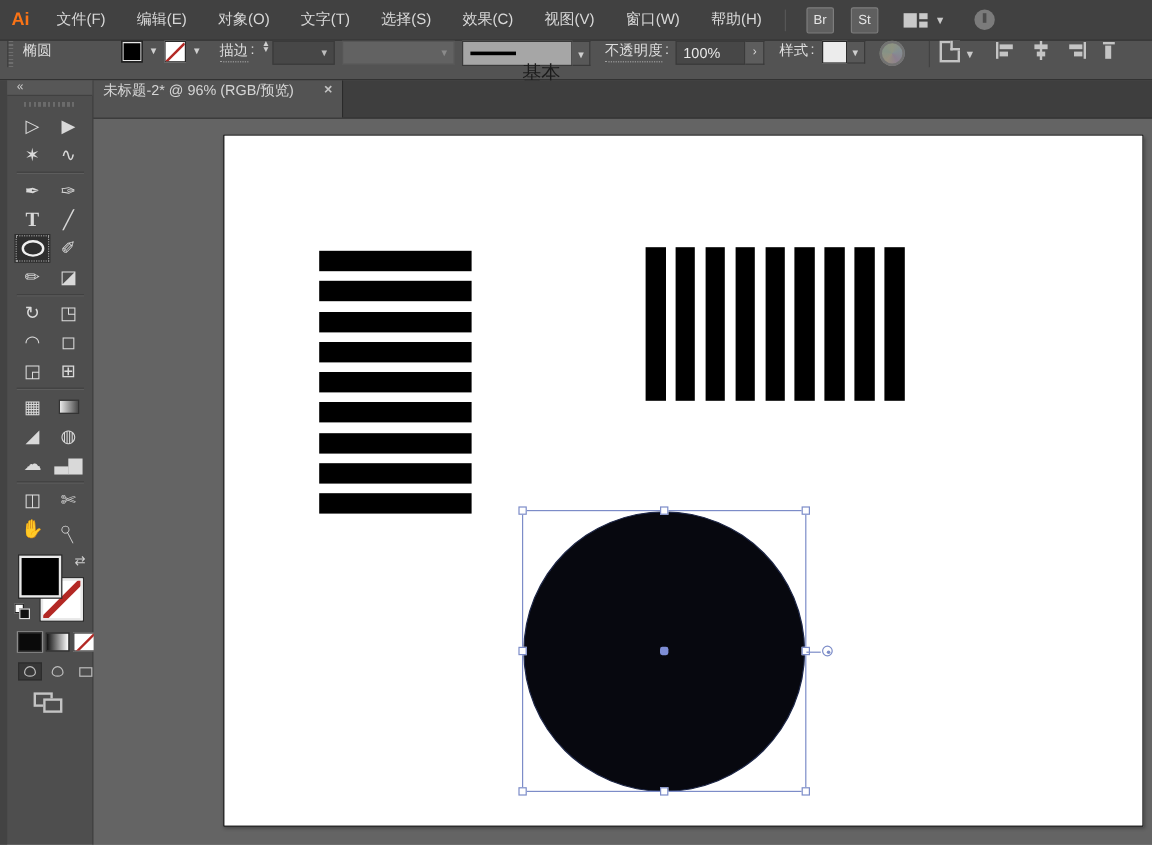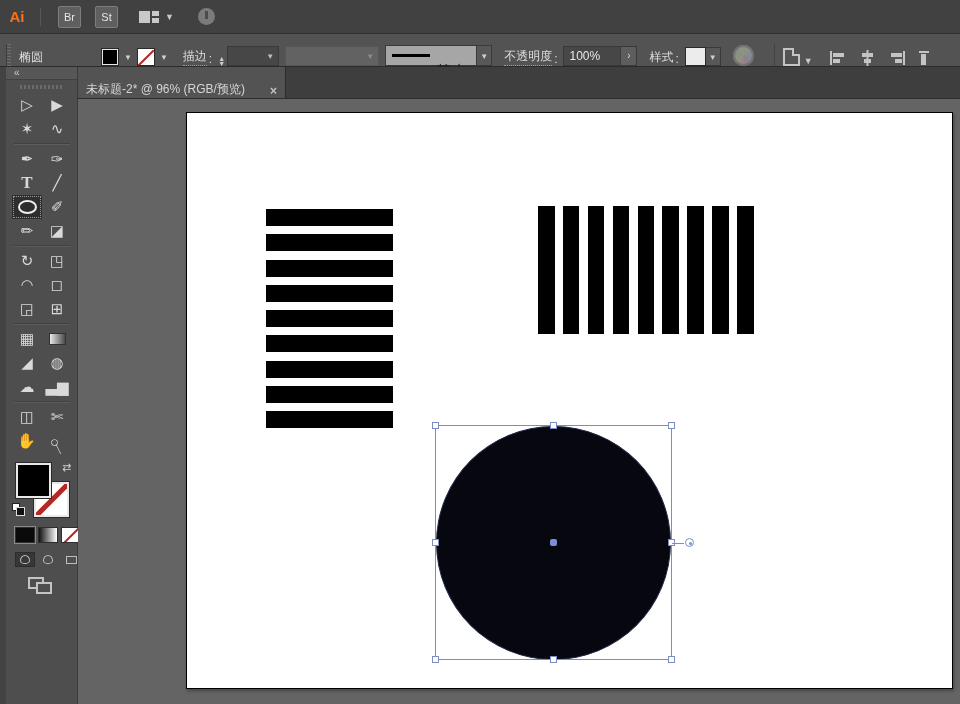--- a/index.html
+++ b/index.html
@@ -19,21 +19,21 @@
   .ws-icon { display:inline-flex; gap:2px; margin:0 4px 0 14px; }
   .ws-icon .a { width:11px; height:12px; background:#c9c9c9; }
   .ws-icon .b { display:flex; flex-direction:column; gap:2px; }
   .ws-icon .b i { width:7px; height:5px; background:#c9c9c9; display:block; }
   .chev { color:#c9c9c9; font-size:9px; margin:0 10px 0 2px; }
   .power { position:relative; width:17px; height:17px; border-radius:50%; background:#8a8a8a; margin-left:14px; opacity:.8; }
   .power::after { content:""; position:absolute; left:7px; top:3px; width:3px; height:8px; background:#4f4f4f; }
 
   
   .controlbar { position:absolute; left:0; top:34px; width:960px; height:33px; background:#535353;
-                border-bottom:1px solid #2b2b2b; display:flex; align-items:flex-end; color:#dedede; font-size:12px; }
+                border-bottom:1px solid #2b2b2b; display:flex; align-items:flex-start; color:#dedede; font-size:12px; }
   .grip { width:5px; height:22px; margin:0 8px 0 6px;
           background:repeating-linear-gradient(180deg,#6e6e6e 0 1px,transparent 1px 3px);
           border-left:1px solid #3e3e3e; }
   .cb-label { margin-right:10px; white-space:nowrap; }
   .cb-label.link { border-bottom:1px dotted #9f9f9f; }
   .colon { margin:0 6px 0 2px; }
   .swatch { width:18px; height:18px; border:1px solid #2a2a2a; }
   .swatch.fillblk { background:#000; box-shadow:0 0 0 1px #e8e8e8 inset; }
   .swatch.none { background:#fff; position:relative; overflow:hidden; }
   .swatch.none::after, .noneslash::after { content:""; position:absolute; left:-3px; right:-3px; top:50%;
@@ -114,21 +114,21 @@
   .modes .mi { width:10px; height:9px; border:1.5px solid #bdbdbd; border-radius:50% 50% 50% 50%/60% 60% 40% 40%; }
   .modes .mi.sq { border-radius:0; width:11px; height:8px; }
 
   .screenmode { position:absolute; left:22px; top:510px; width:24px; height:17px; }
   .screenmode .r1 { position:absolute; left:0; top:0; width:16px; height:12px; border:2px solid #c4c4c4; }
   .screenmode .r2 { position:absolute; left:8px; top:5px; width:16px; height:12px; border:2px solid #c4c4c4; background:#4e4e4e; }
 
   
   .tabbar { position:absolute; left:78px; top:67px; width:882px; height:32px; background:#3e3e3e;
             border-bottom:1px solid #2e2e2e; display:flex; }
-  .doctab { width:208px; background:#535353; border-right:1px solid #2a2a2a; display:flex; align-items:flex-end;
+  .doctab { width:208px; background:#535353; border-right:1px solid #2a2a2a; display:flex; align-items:flex-start;
             padding:0 8px; color:#d6d6d6; font-size:12px; gap:8px; }
   .doctab .title { white-space:nowrap; overflow:hidden; }
   .doctab .close { color:#c3c3c3; font-size:12px; font-weight:bold; margin-left:auto; }
 
   
   .canvas { position:absolute; left:78px; top:99px; width:882px; height:605px; background:#646464; overflow:hidden; }
   .artboard { position:absolute; left:108px; top:13px; width:767px; height:577px; background:#fff;
               border:1px solid #000; box-shadow:1px 2px 3px rgba(0,0,0,.3); }
 
   .hstripes { position:absolute; left:188px; top:110px; width:127px; display:flex; flex-direction:column; gap:8.3px; }
@@ -155,20 +155,31 @@
   .rot-ring::after { content:""; position:absolute; left:3px; top:3px; width:3px; height:3px; border-radius:50%;
               background:var(--sel,#7c8cc8); }
 </style>
 </head>
 <body>
 
 <div class="app" data-name="illustrator-window">
 
   <div class="menubar" data-name="menu-bar">
     <span class="ailogo" data-name="app-logo">Ai</span>
+    <nav class="menus" id="menus" data-name="menu-list">
+        <span class="menu-item" data-name="menu-item-0">文件(F)</span>
+        <span class="menu-item" data-name="menu-item-1">编辑(E)</span>
+        <span class="menu-item" data-name="menu-item-2">对象(O)</span>
+        <span class="menu-item" data-name="menu-item-3">文字(T)</span>
+        <span class="menu-item" data-name="menu-item-4">选择(S)</span>
+        <span class="menu-item" data-name="menu-item-5">效果(C)</span>
+        <span class="menu-item" data-name="menu-item-6">视图(V)</span>
+        <span class="menu-item" data-name="menu-item-7">窗口(W)</span>
+        <span class="menu-item" data-name="menu-item-8">帮助(H)</span>
+      </nav>
     <span class="mb-div" data-name="menubar-divider"></span>
     <button class="appbtn" data-name="bridge-button">Br</button>
     <button class="appbtn" data-name="style-panel-button">St</button>
     <span class="ws-icon" data-name="workspace-layout-icon">
       <span class="a"></span>
         <span class="b">
           <i></i>
           <i></i>
         </span>
     </span>

